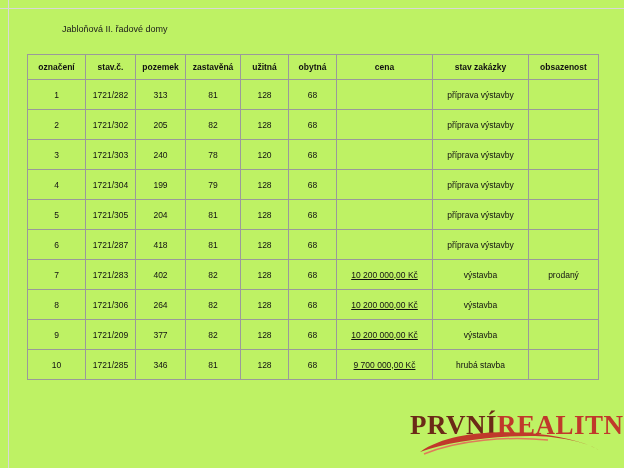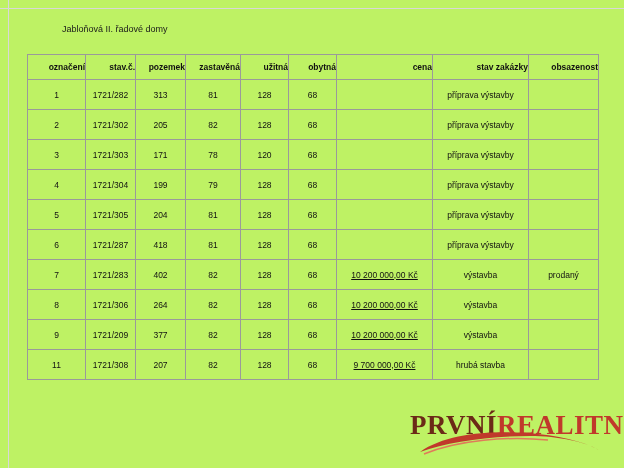--- a/index.html
+++ b/index.html
@@ -46,21 +46,20 @@
     font-weight: normal;
     padding: 0;
     height: 29px;
     overflow: hidden;
     white-space: nowrap;
   }
   table.grid thead th {
     height: 24px;
     font-weight: bold;
     font-size: 8.5px;
-    text-align: right;
   }
   
   col.c0 { width: 58px; }
   col.c1 { width: 50px; }
   col.c2 { width: 50px; }
   col.c3 { width: 55px; }
   col.c4 { width: 48px; }
   col.c5 { width: 48px; }
   col.c6 { width: 96px; }
   col.c7 { width: 96px; }
@@ -164,21 +163,21 @@
         <td>82</td>
         <td>128</td>
         <td>68</td>
         <td class="cell-cena"></td>
         <td class="cell-stav">příprava výstavby</td>
         <td></td>
       </tr>
       <tr>
         <td>3</td>
         <td>1721/303</td>
-        <td>171</td>
+        <td>240</td>
         <td>78</td>
         <td>120</td>
         <td>68</td>
         <td class="cell-cena"></td>
         <td class="cell-stav">příprava výstavby</td>
         <td></td>
       </tr>
       <tr>
         <td>4</td>
         <td>1721/304</td>
@@ -239,24 +238,24 @@
         <td>1721/209</td>
         <td>377</td>
         <td>82</td>
         <td>128</td>
         <td>68</td>
         <td class="cell-cena">10 200 000,00 Kč</td>
         <td class="cell-stav">výstavba</td>
         <td></td>
       </tr>
       <tr>
-        <td>11</td>
-        <td>1721/308</td>
-        <td>207</td>
-        <td>82</td>
+        <td>10</td>
+        <td>1721/285</td>
+        <td>346</td>
+        <td>81</td>
         <td>128</td>
         <td>68</td>
         <td class="cell-cena">9 700 000,00 Kč</td>
         <td class="cell-stav">hrubá stavba</td>
         <td></td>
       </tr>
     </tbody>
   </table>
 
   <div class="logo">

